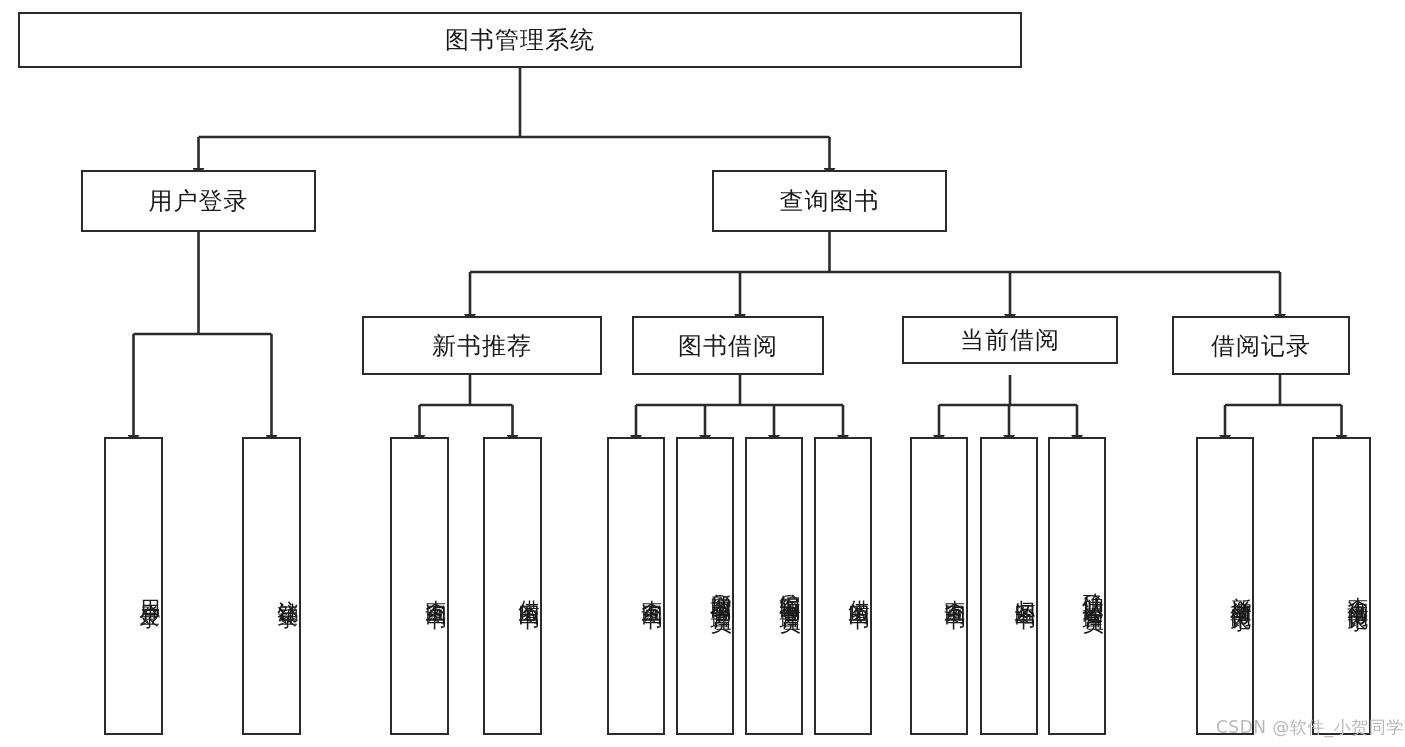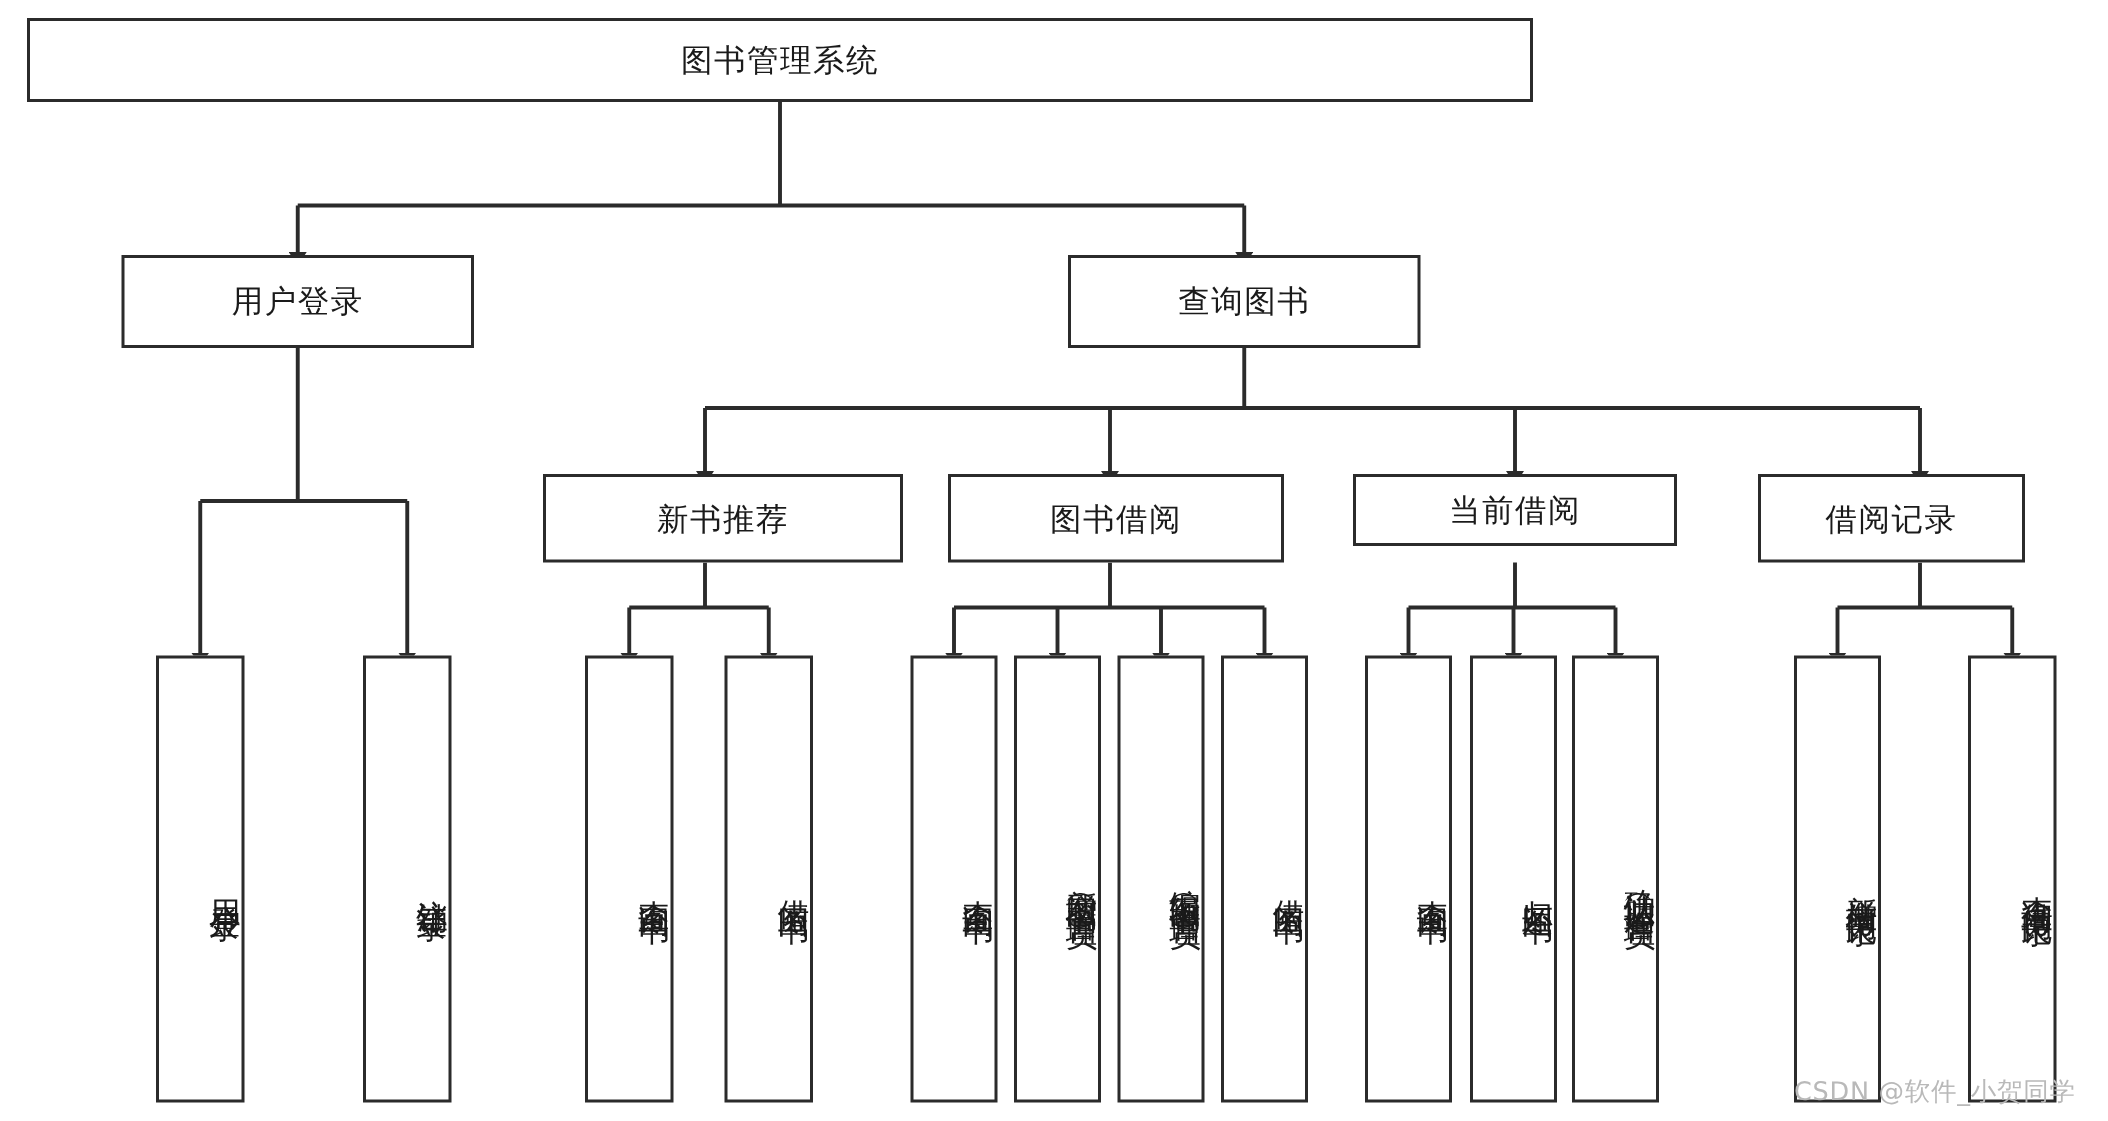--- a/index.html
+++ b/index.html
@@ -30,21 +30,21 @@
     box-sizing: border-box;
     background: #ffffff;
     border: 2px solid #2b2b2b;
     display: flex;
     align-items: center;
     justify-content: center;
     text-align: center;
     color: #1a1a1a;
   }
   .node.h {
-    font-size: 21px;
+    font-size: 24px;
     letter-spacing: 1px;
   }
   .node.v {
     writing-mode: vertical-rl;
     text-orientation: upright;
     font-size: 21px;
     letter-spacing: 3px;
     line-height: 1.05;
     padding-top: 6px;
     align-items: flex-start;
@@ -57,20 +57,21 @@
   }
   .node.h .lbl {
     white-space: nowrap;
   }
   .watermark {
     position: absolute;
     font-size: 17px;
     color: #b9b9b9;
     white-space: nowrap;
     letter-spacing: 0.5px;
+    padding-left: 20px;
   }
 </style>
 </head>
 <body>
 
 <div id="canvas">
 
   <svg id="wires" viewBox="0 0 1405 747">
     <defs>
       <marker id="arrow" markerWidth="10" markerHeight="12" refX="1" refY="6" orient="auto" markerUnits="userSpaceOnUse">
@@ -120,21 +121,21 @@
       </div>
       <div class="node h" style="left: 81px; top: 170px; width: 235px; height: 62px;">
         <span class="lbl">用户登录</span>
       </div>
       <div class="node h" style="left: 712px; top: 170px; width: 235px; height: 62px;">
         <span class="lbl">查询图书</span>
       </div>
       <div class="node h" style="left: 362px; top: 316px; width: 240px; height: 59px;">
         <span class="lbl">新书推荐</span>
       </div>
-      <div class="node h" style="left: 632px; top: 316px; width: 224px; height: 59px;">
+      <div class="node h" style="left: 632px; top: 316px; width: 192px; height: 59px;">
         <span class="lbl">图书借阅</span>
       </div>
       <div class="node h" style="left: 902px; top: 316px; width: 216px; height: 48px;">
         <span class="lbl">当前借阅</span>
       </div>
       <div class="node h" style="left: 1172px; top: 316px; width: 178px; height: 59px;">
         <span class="lbl">借阅记录</span>
       </div>
       <div class="node v" style="left: 104px; top: 437px; width: 59px; height: 298px;">
         <span class="lbl">用户登录</span>

